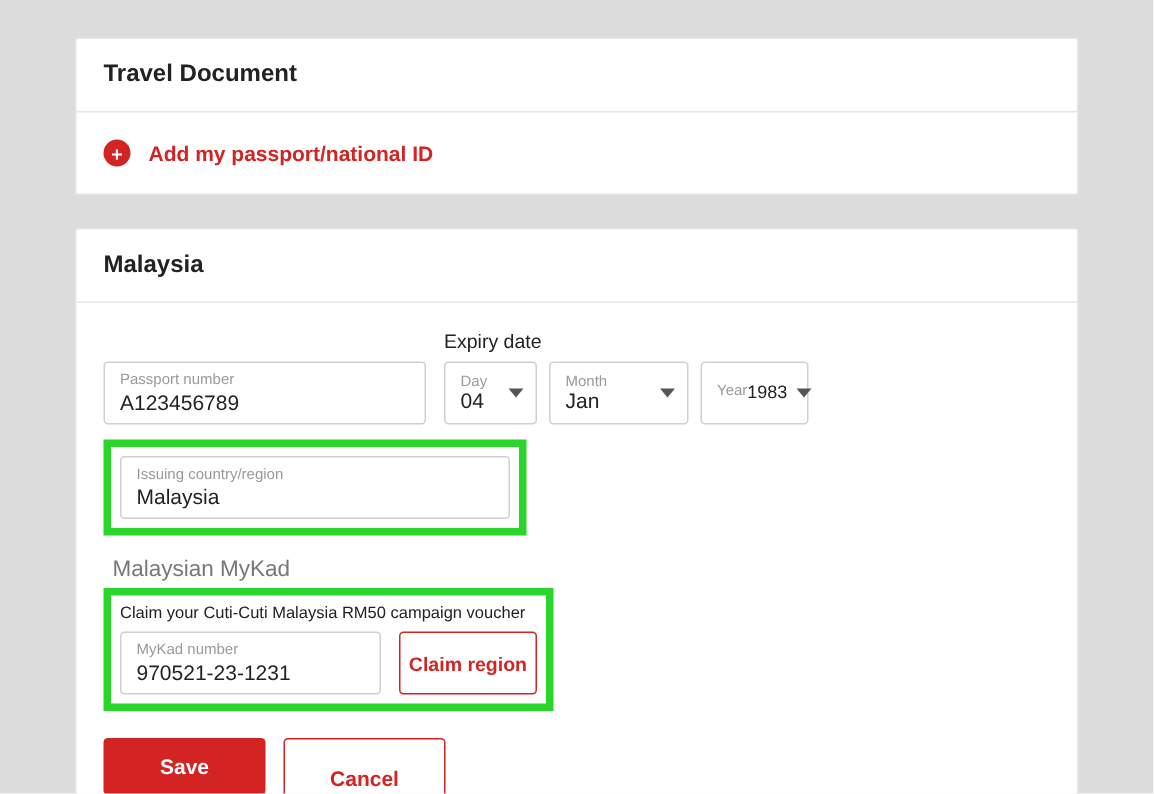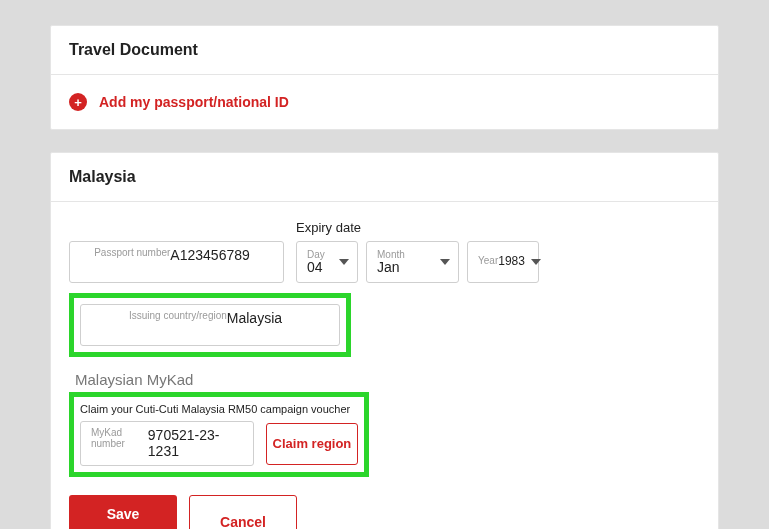--- a/index.html
+++ b/index.html
@@ -54,21 +54,21 @@
     display: flex;
     gap: 12px;
     align-items: flex-end;
   }
   .field {
     border: 1px solid #cfcfcf;
     border-radius: 3px;
     padding: 5px 19px 6px 10px;
     background: #fff;
     display: flex;
-    flex-direction: row;
+    flex-direction: column;
     justify-content: center;
     min-height: 42px;
   }
   .field-label {
     font-size: 10px;
     color: #9a9a9a;
     margin-bottom: 1px;
   }
   .field-value {
     font-size: 14px;

